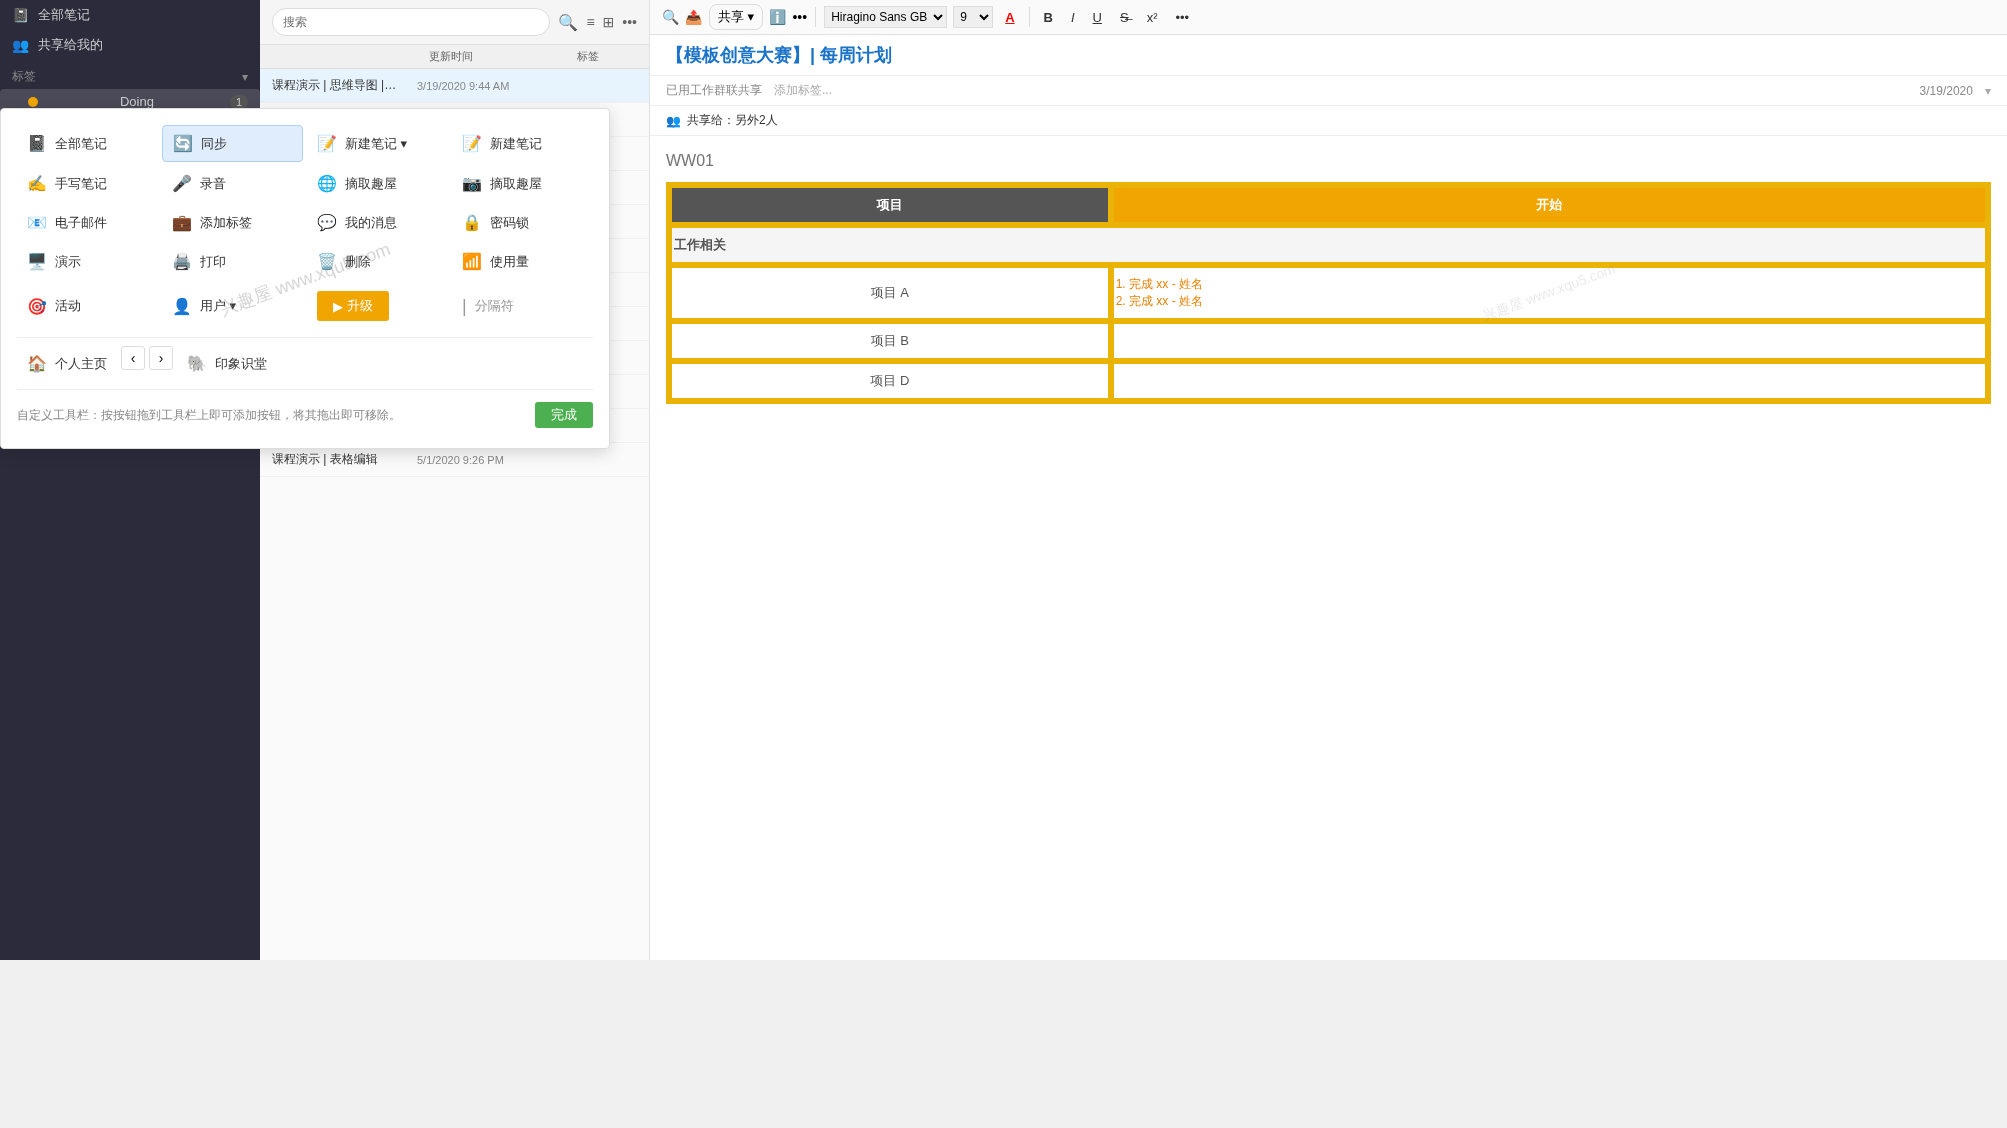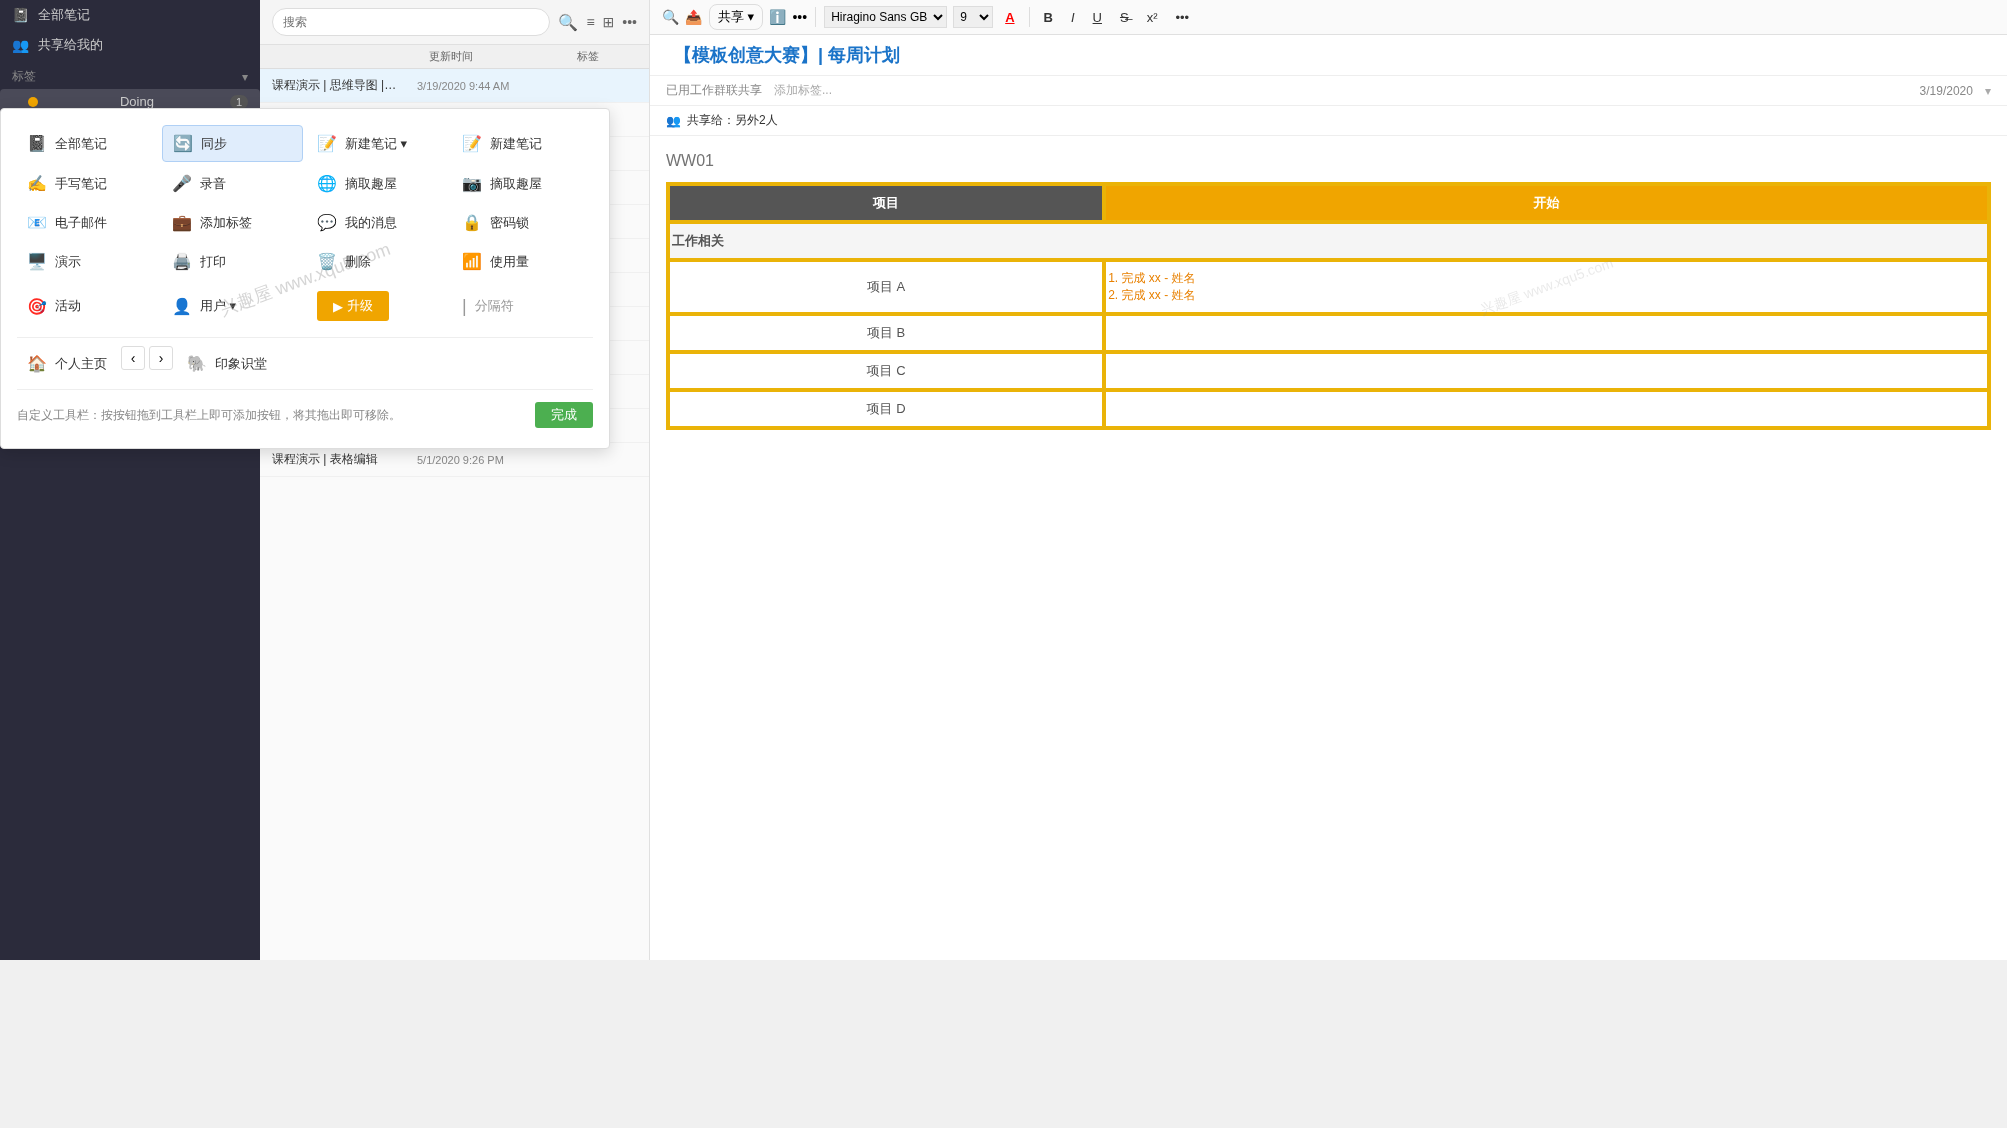--- a/index.html
+++ b/index.html
@@ -51,29 +51,29 @@
     .note-tag { color: #888; min-width: 60px; font-size: 11px; }
     .note-list-col-header { display: flex; align-items: center; padding: 4px 12px; background: #f0f0f0; border-bottom: 1px solid #ddd; font-size: 11px; color: #666; gap: 8px; }
     .col-time { min-width: 140px; }
     .col-tag { min-width: 60px; }
 
     
     #note-editor { flex: 1; background: white; display: flex; flex-direction: column; }
     #editor-toolbar { padding: 4px 12px; border-bottom: 1px solid #e0e0e0; display: flex; align-items: center; gap: 6px; background: #fafafa; }
     .ed-tool { padding: 3px 6px; cursor: pointer; border-radius: 3px; font-size: 13px; color: #333; }
     .ed-sep { width: 1px; height: 20px; background: #ddd; margin: 0 2px; }
-    #editor-header { padding: 8px 24px; border-bottom: 1px solid #eee; display: flex; align-items: center; gap: 12px; }
+    #editor-header { padding: 8px 16px; border-bottom: 1px solid #eee; display: flex; align-items: center; gap: 12px; }
     #editor-title { font-size: 18px; font-weight: bold; color: #1a73c8; flex: 1; }
     #editor-meta { padding: 6px 16px; border-bottom: 1px solid #eee; display: flex; align-items: center; gap: 12px; font-size: 12px; color: #888; }
     #editor-share { display: flex; align-items: center; gap: 6px; padding: 6px 16px; border-bottom: 1px solid #eee; font-size: 12px; color: #333; }
     #editor-content { flex: 1; padding: 16px; overflow-y: auto; }
 
     
     .weekly-table { border-collapse: collapse; width: 100%; }
-    .weekly-table th, .weekly-table td { border: 4px solid #eab308; padding: 8px 2px; text-align: center; font-size: 13px; margin-top: 45px; }
+    .weekly-table th, .weekly-table td { border: 6px solid #eab308; padding: 8px 2px; text-align: center; font-size: 13px; margin-top: 45px; }
     .weekly-table .header-project { background: #555; color: white; font-weight: bold; }
     .weekly-table .header-start { background: #f0a500; color: white; font-weight: bold; }
     .weekly-table .section-label { background: #f5f5f5; font-weight: bold; text-align: left; color: #555; }
     .weekly-table .project-cell { background: white; color: #555; }
     .weekly-table .action-cell { text-align: left; font-size: 12px; color: #e88000; }
     .ww-title { font-size: 16px; font-weight: normal; color: #737373; margin-bottom: 12px; }
 
     
     #status-bar { height: 24px; background: #f5f5f5; border-top: 1px solid #ddd; display: flex; align-items: center; padding: 0 12px; font-size: 12px; color: #666; gap: 20px; }
 
@@ -454,24 +454,20 @@
                   <span>2. 完成 xx - 姓名</span>
                   <div class="watermark" style="font-size:14px;opacity:0.5;">兴趣屋 www.xqu5.com</div>
                 </div>
               </td>
             </tr>
             <tr>
               <td class="project-cell">项目 B</td>
               <td class="action-cell"></td>
             </tr>
             <tr>
-              <td class="project-cell">项目 C</td>
-              <td class="action-cell"></td>
-            </tr>
-            <tr>
               <td class="project-cell">项目 D</td>
               <td class="action-cell"></td>
             </tr>
           </tbody>
         </table>
       </div>
     </div>
   </div>
 </div>
 

